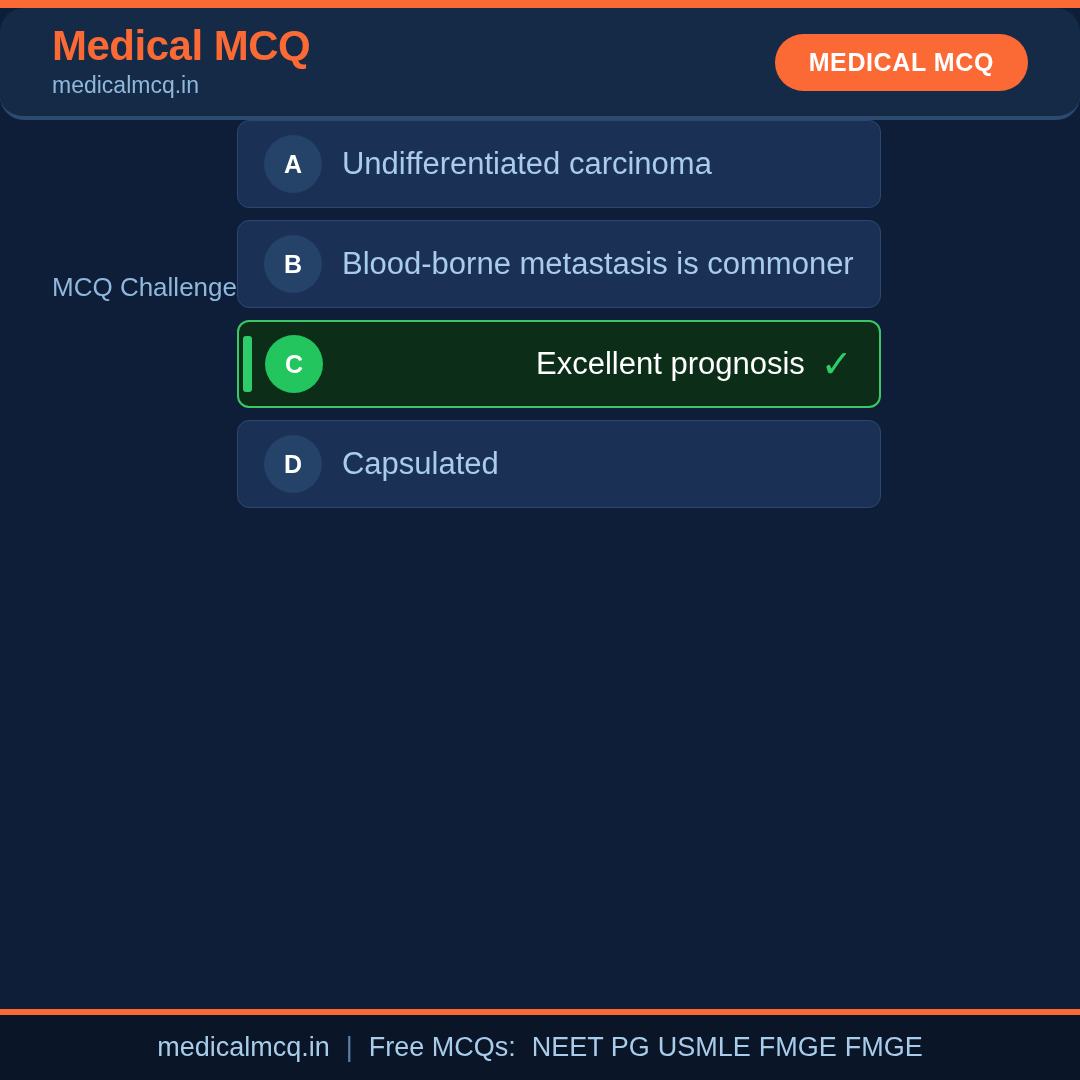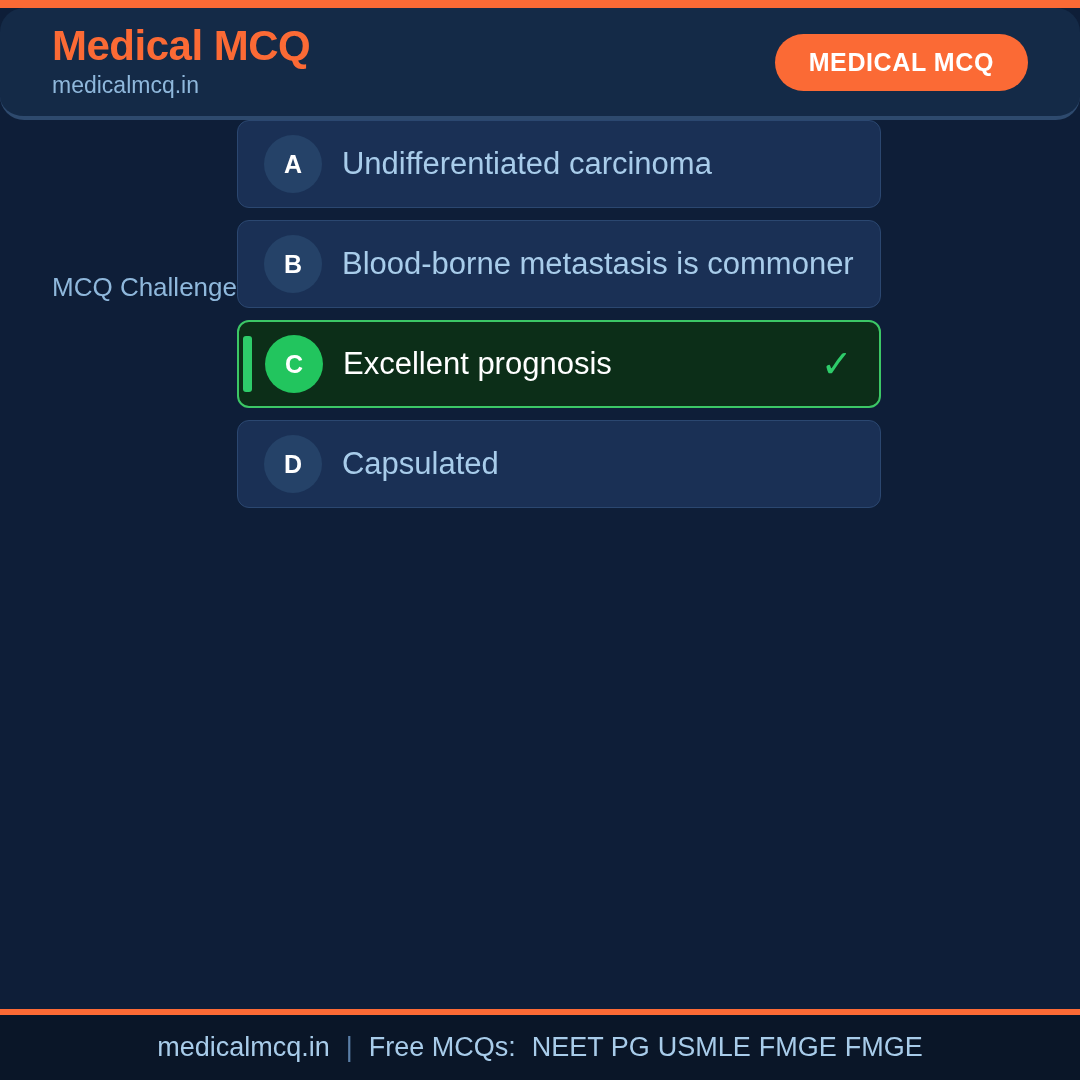--- a/index.html
+++ b/index.html
@@ -154,20 +154,21 @@
   }
   .option-text {
     margin-left: 20px;
     color: #A8CCEA;
     font-size: 31px;
     line-height: 1.2;
     flex: 1 1 auto;
   }
   .option.correct .option-text {
     color: #FFFFFF;
+    text-align: right;
   }
   .check {
     flex: 0 0 auto;
     color: #2ECC6A;
     font-size: 38px;
     line-height: 1;
     margin-left: 16px;
   }
 
   

